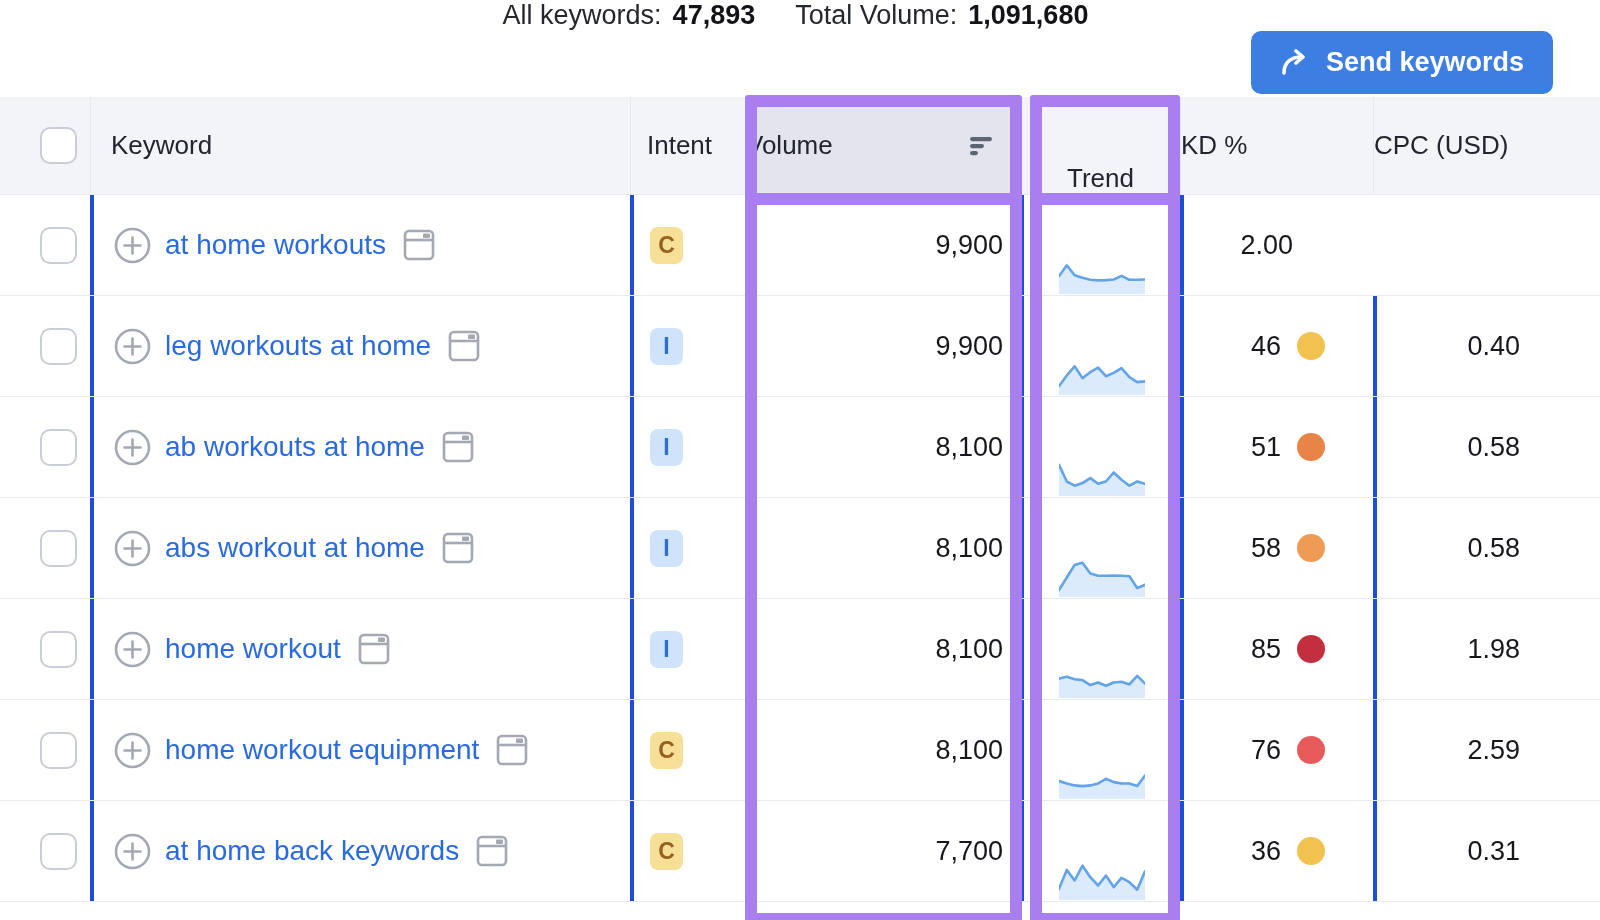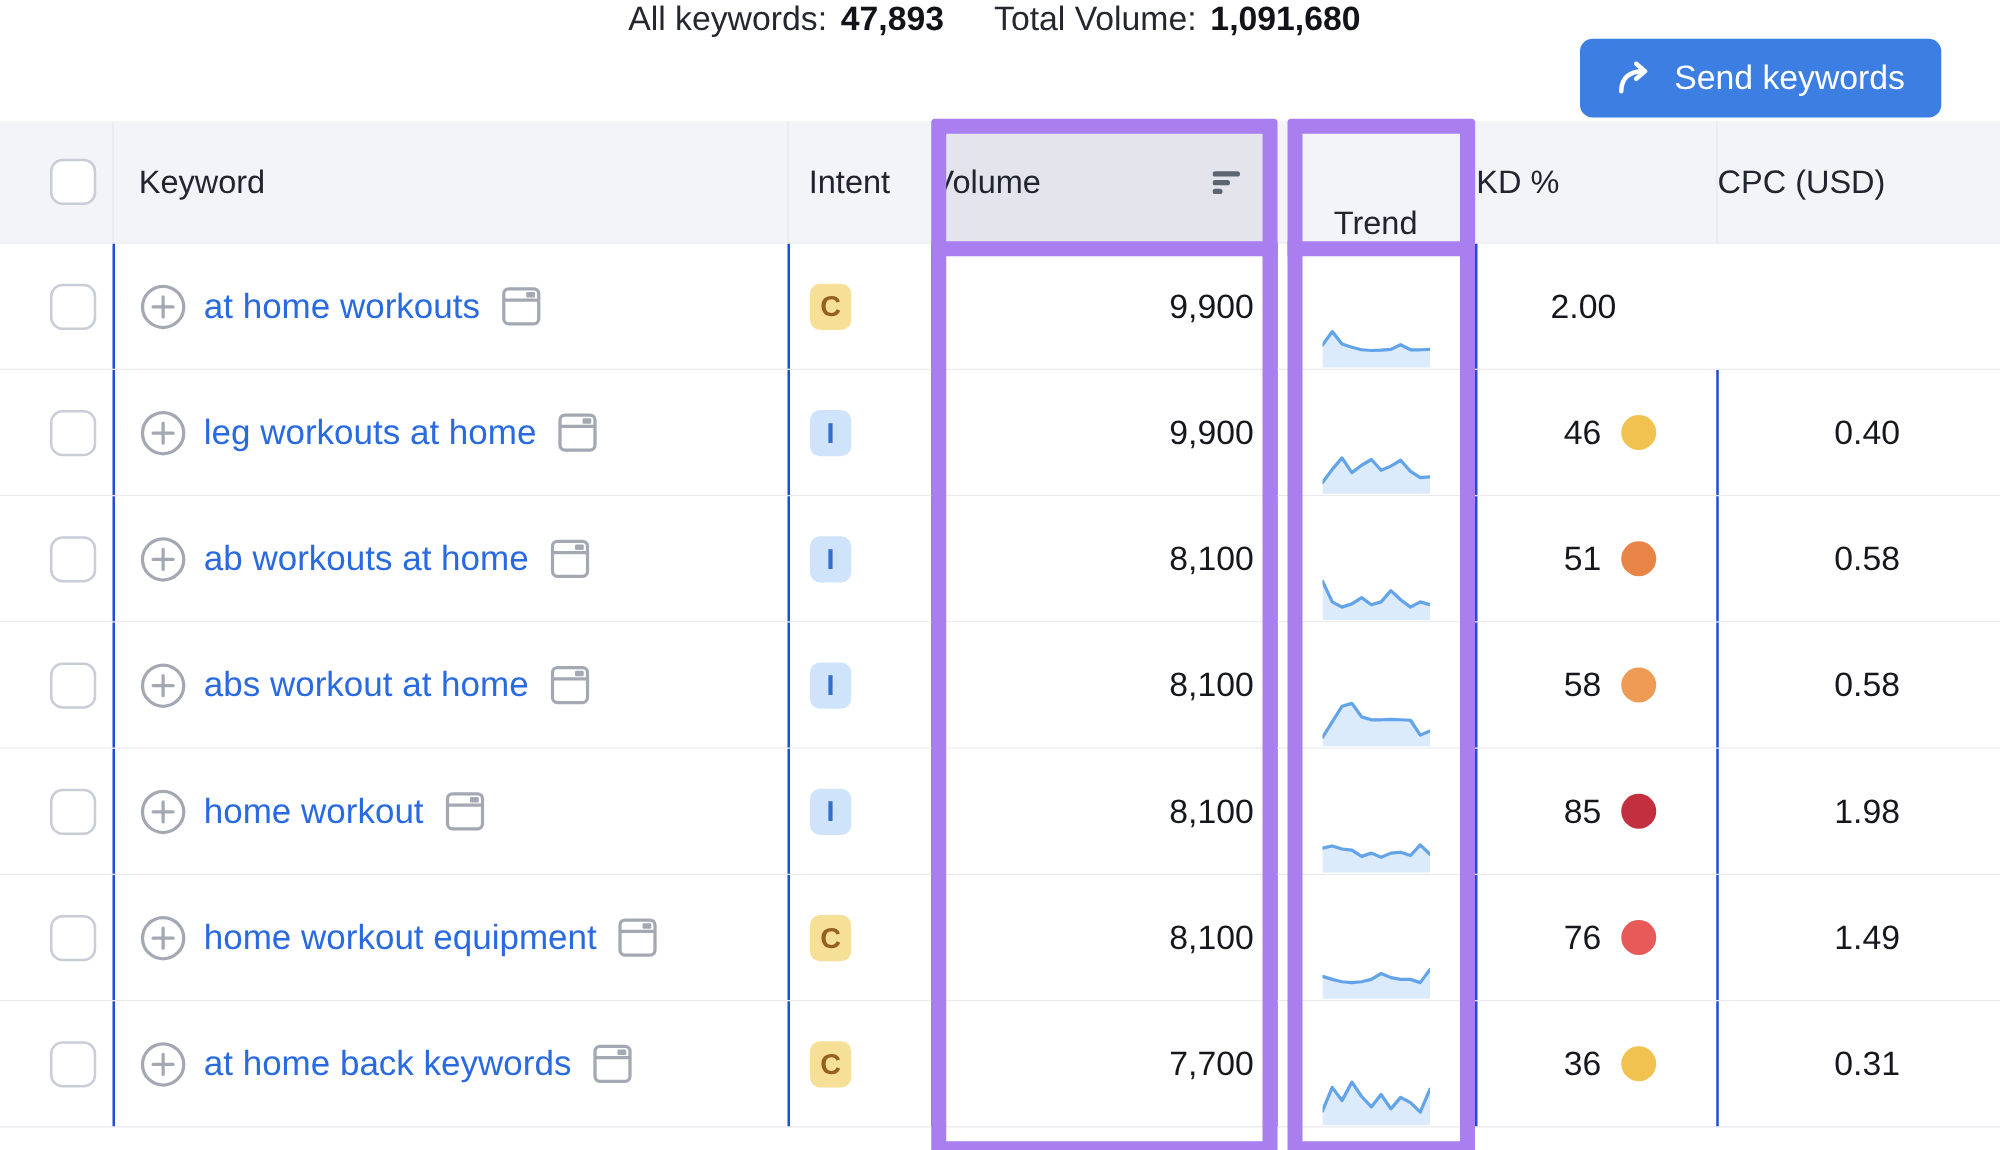--- a/index.html
+++ b/index.html
@@ -7,21 +7,21 @@
     font-family:"Liberation Sans", sans-serif; color:#1c1e24; }
   .page { position:relative; width:1600px; height:920px; }
 
   
   .topbar { height:97px; display:flex; align-items:center; padding:0 47px 0 38px; background:#fff;flex-direction:column; }
   .stats { display:flex; align-items:center; gap:40px; font-size:27px; color:#25272e; }
   .stat { white-space:nowrap; }
   .stat .label { font-weight:400; }
   .stat .value { font-weight:700; color:#121318; margin-left:11px; }
   .send-btn { margin-left:auto; height:63px; padding:16px 29px; border:none; border-radius:10px;
-    background:var(--accent-blue); color:#fff; font-size:27px; font-weight:400;
+    background:var(--accent-blue); color:#fff; font-size:27px; font-weight:700;
     font-family:"Liberation Sans", sans-serif; display:flex; align-items:center; gap:15px; cursor:pointer; }
   .send-btn svg { display:block; }
 
   
   .grid-row { display:grid; grid-template-columns:90px 540px 115px 275px 160px 193px 227px; }
   .thead { height:98px; background:var(--header-bg); font-size:26px; color:#212530;
     border-bottom:1px solid var(--row-border); }
   .thead .cell { border-left:1px solid #e7e8ee; }
   .thead .cell:first-child { border-left:none; }
   .cell { display:flex; align-items:center; min-width:0; }
@@ -29,21 +29,21 @@
   .kw-cell { padding-left:20px; gap:14px; }
   .intent-cell { padding-left:16px; }
   .vol-cell { justify-content:flex-end; padding-right:17px; }
   .trend-cell { justify-content:center;align-items:flex-end; }
   .kd-cell { justify-content:flex-end; padding-right:48px; gap:16px; }
   .cpc-cell { justify-content:flex-end; padding-right:80px; }
   .th-volume { background:var(--volume-header-bg); padding-right:26px; gap:13px; }
   .th-volume, .th-kd, .th-cpc { cursor:pointer;justify-content:space-between; }
 
   .row { height:101px; background:#fff; border-bottom:1px solid var(--row-border); font-size:27px; }
-  .row .cell { border-left:2px solid #1d4ed8; }
+  .row .cell { border-left:4px solid #1d4ed8; }
   .row .cell:first-child { border-left:none; }
 
   .checkbox { width:37px; height:37px; border:2px solid #c9cdd7; border-radius:10px;
     background:#fff; display:inline-block; cursor:pointer; flex:none; }
 
   .plus-icon { flex:none; display:flex; cursor:pointer; }
   .kw-link { color:var(--link-blue); text-decoration:none; font-size:28px; cursor:pointer; white-space:nowrap; }
   .serp-icon { flex:none; display:flex; cursor:pointer; margin-left:2px; }
 
   .intent-badge { min-width:33px; height:37px; padding:0 8px; border-radius:8px;
@@ -353,21 +353,21 @@
       <svg class="spark" width="86" height="42" viewBox="0 0 86 42">
             <polygon points="0,41 0.0,23.1 7.8,25.5 15.6,27.4 23.5,28.1 31.3,27.4 39.1,25.5 46.9,20.8 54.7,24.1 62.5,25.5 70.4,25.5 78.2,28.1 86.0,17.5 86,41" fill="#dcebfc"></polygon>
             <polyline points="0.0,23.1 7.8,25.5 15.6,27.4 23.5,28.1 31.3,27.4 39.1,25.5 46.9,20.8 54.7,24.1 62.5,25.5 70.4,25.5 78.2,28.1 86.0,17.5" fill="none" stroke="#63a3e8" stroke-width="2.6" stroke-linejoin="round" stroke-linecap="round"></polyline>
           </svg>
     </div>
     <div class="cell kd-cell">
       <span class="num">76</span>
       <span class="kd-dot" style="background: rgb(232, 89, 89);"></span>
     </div>
     <div class="cell cpc-cell">
-      <span class="num">1.49</span>
+      <span class="num">2.59</span>
     </div>
   </div>
 
   <div class="grid-row row">
     <div class="cell cb-cell">
       <span class="checkbox"></span>
     </div>
     <div class="cell kw-cell">
       <span class="plus-icon">
         <svg width="37" height="37" viewBox="0 0 37 37" fill="none">

